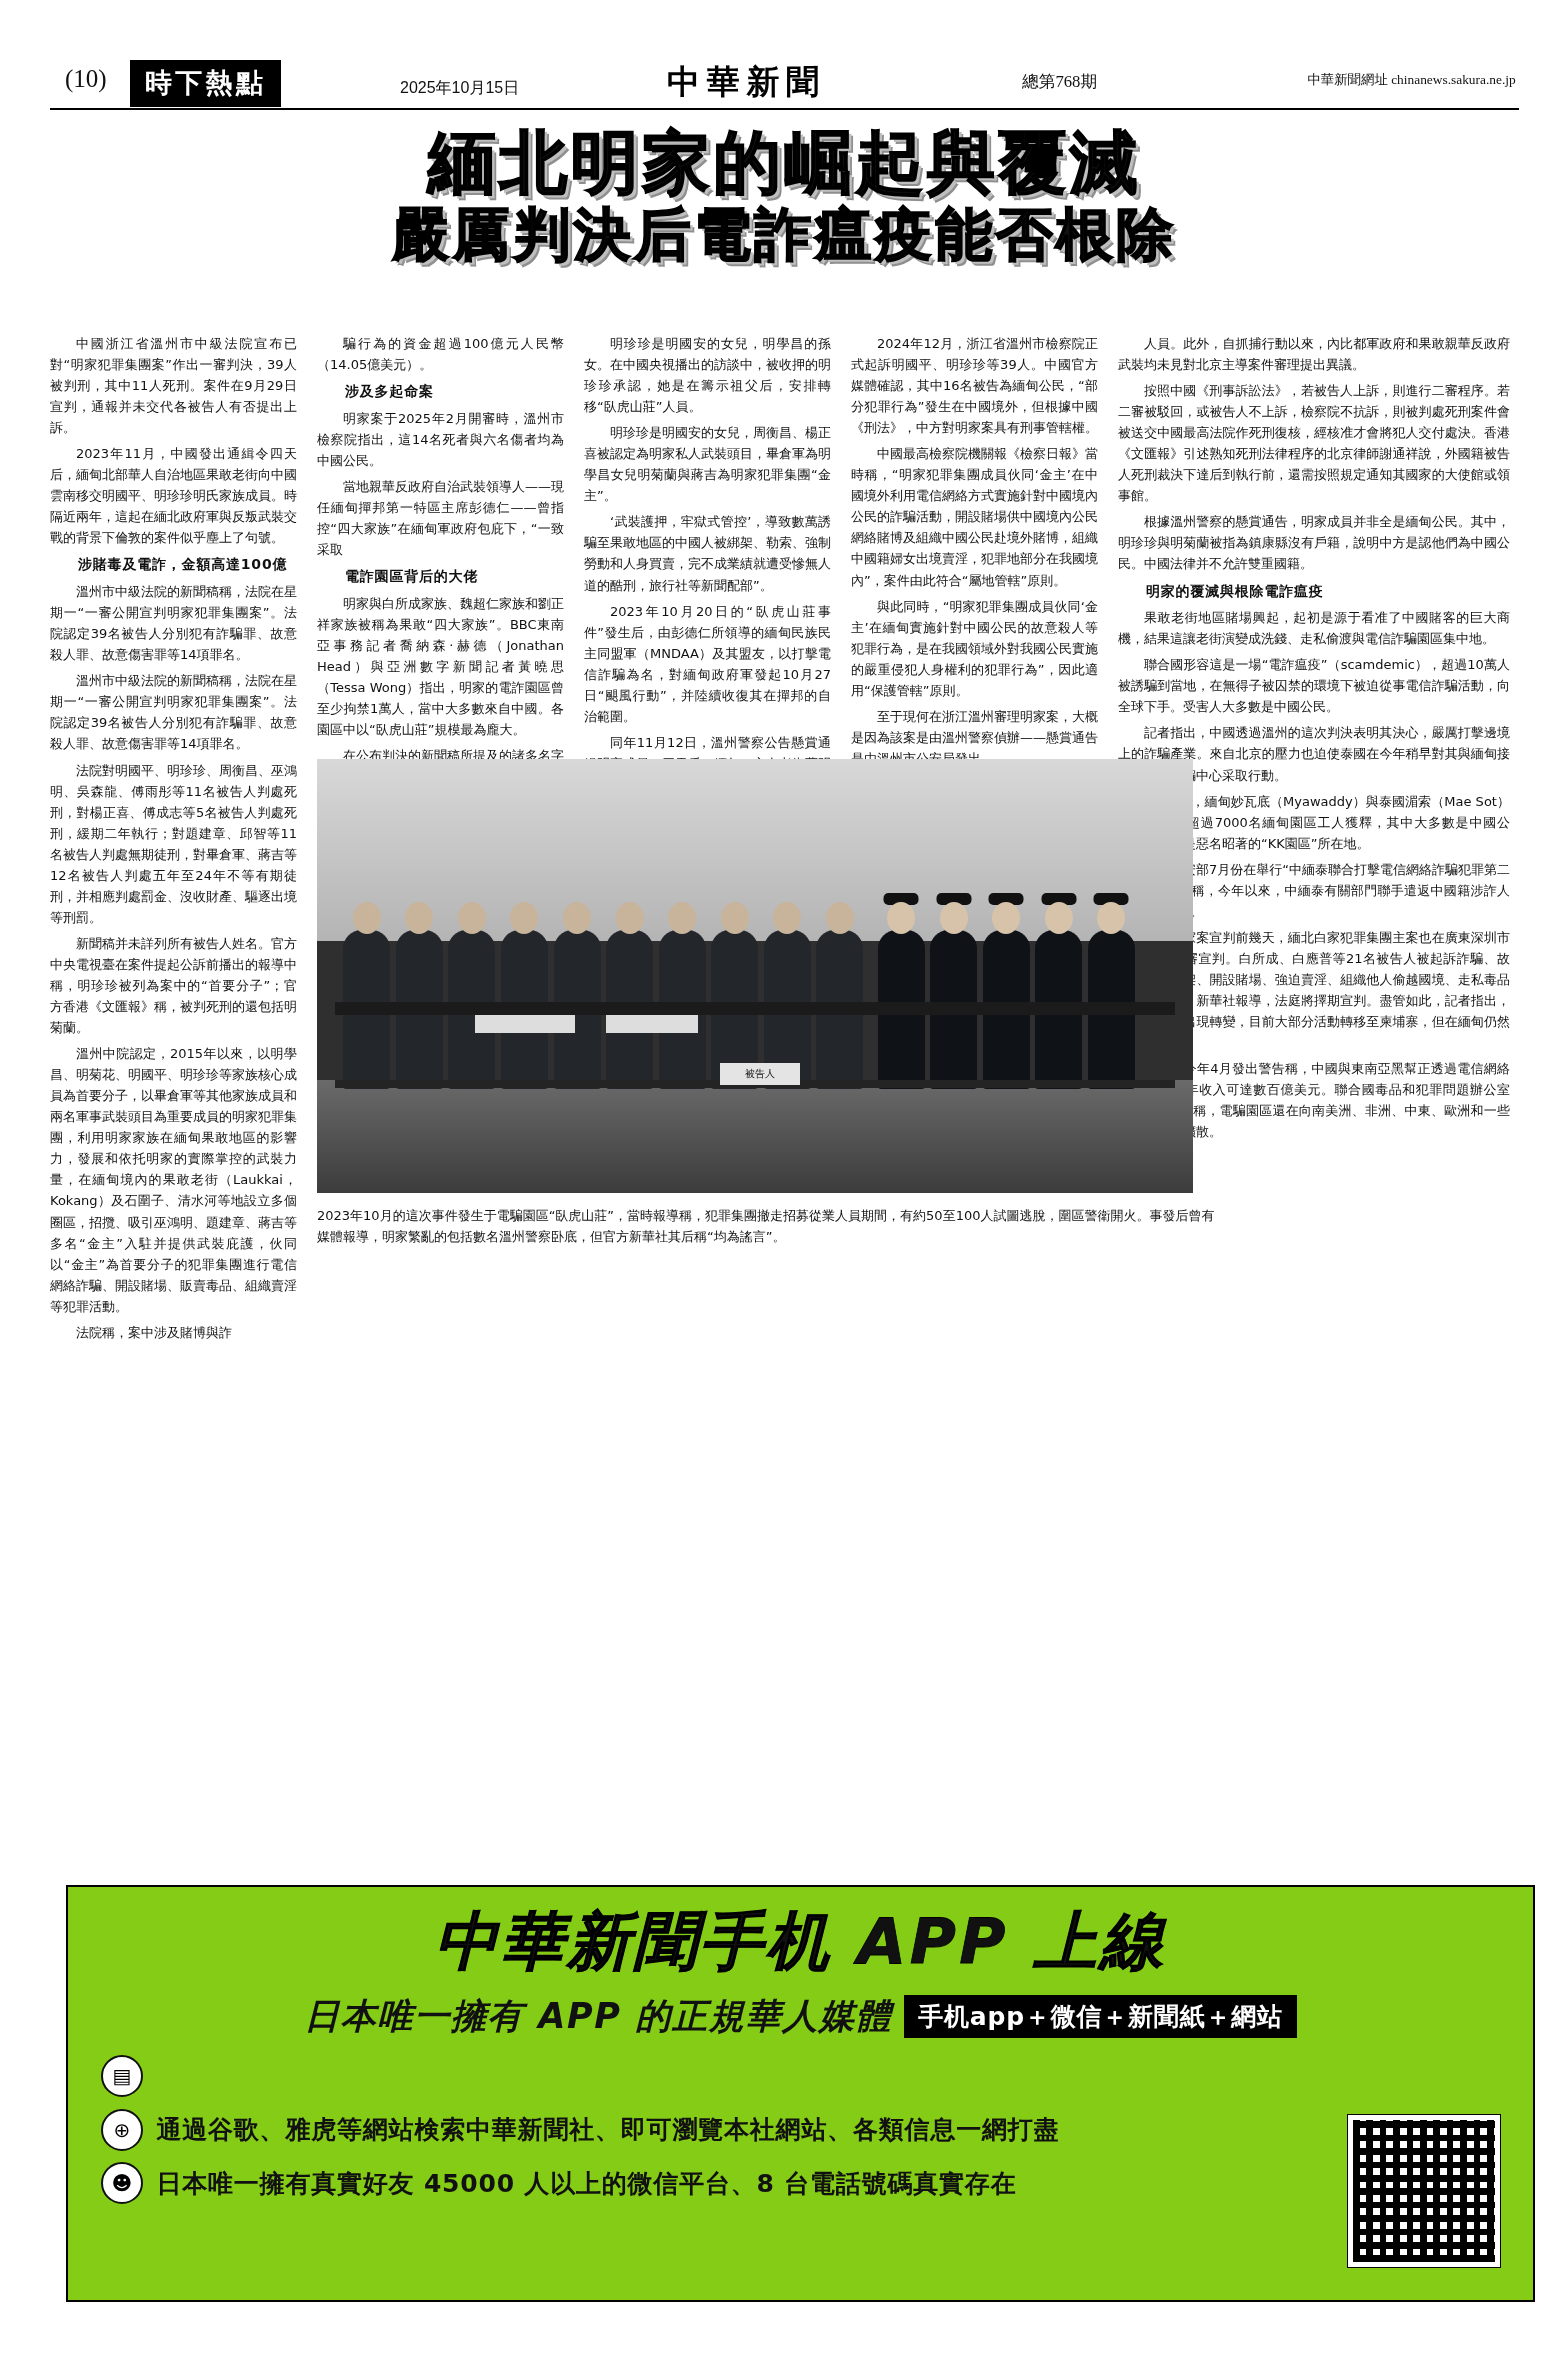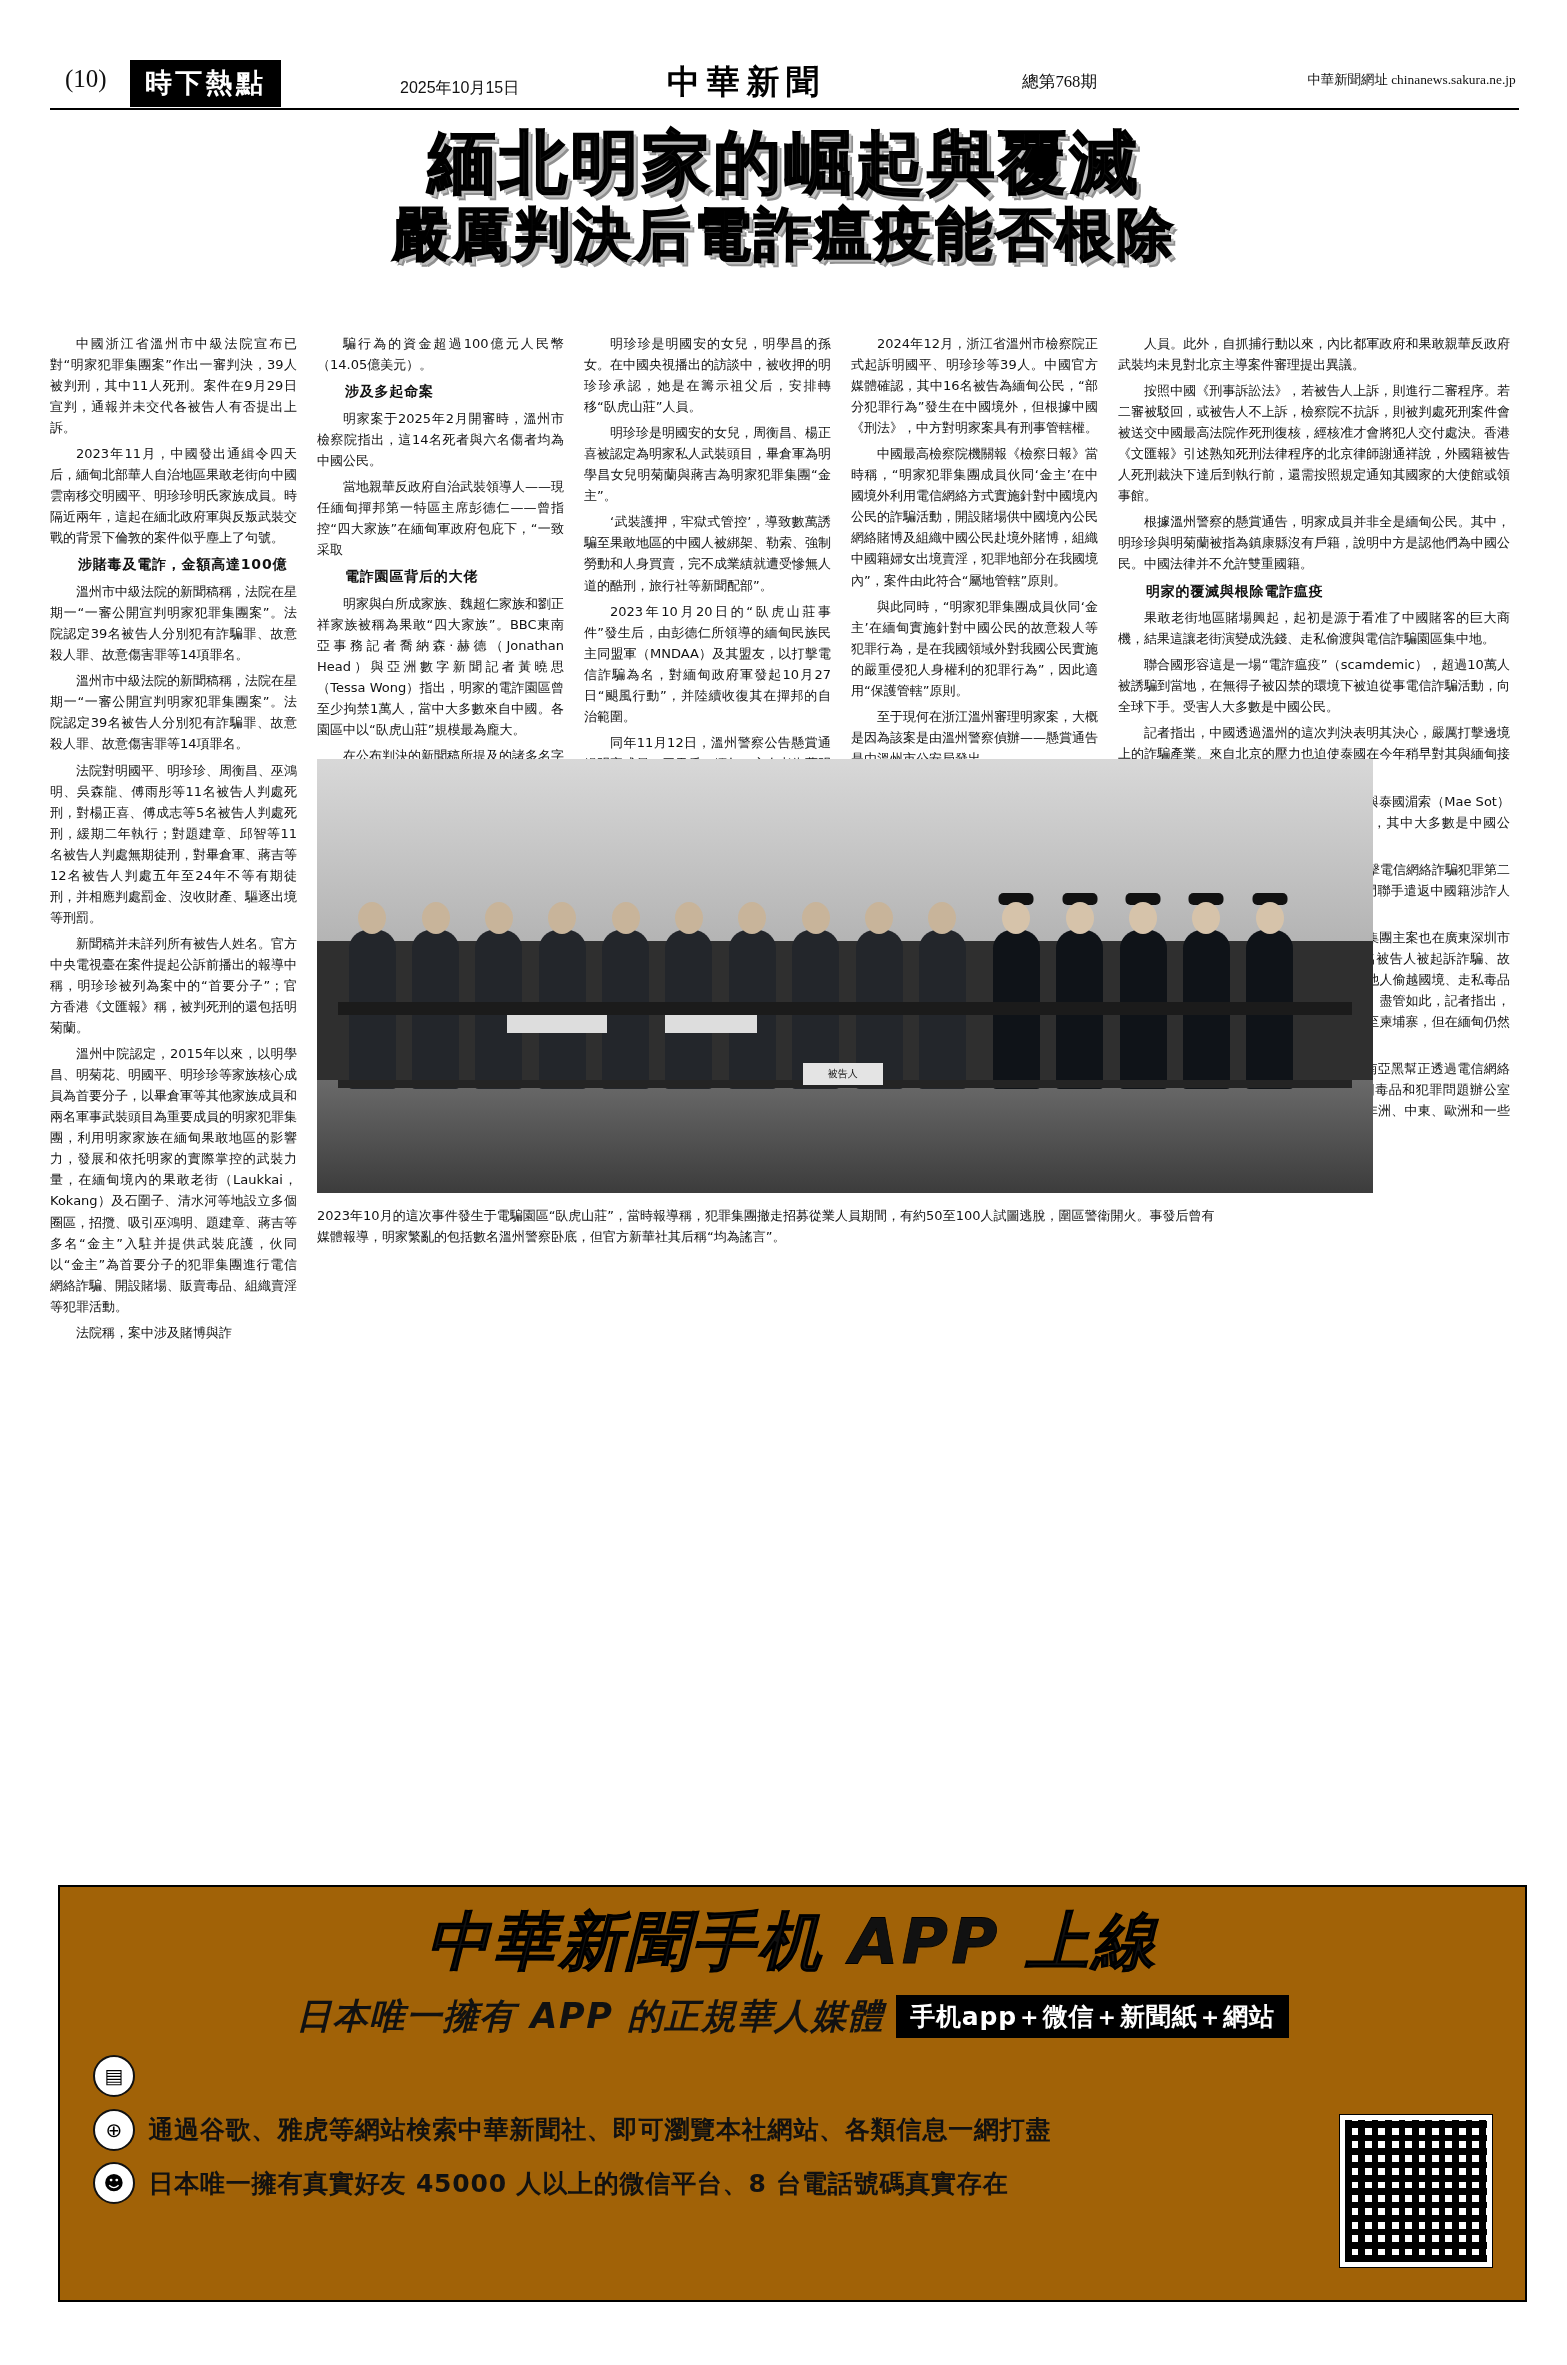--- a/index.html
+++ b/index.html
@@ -38,41 +38,41 @@
   .col{position:absolute;top:0;width:247px;font-family:"DejaVu Sans",sans-serif;
        font-size:13px;line-height:1.62;color:#111;text-align:justify;}
   .col p{margin:0 0 5px 0;text-indent:2em;}
   .subhead{font-weight:bold;font-size:14px;text-indent:0;margin:8.3px 0 3.3px 0;letter-spacing:0.8px;}
   .c1{left:0;}
   .c2{left:267px;}
   .c3{left:534px;}
   .c4{left:801px;}
   .c5{left:1068px;width:392px;}
 
-  .photo{width:1056px;height:434px;background:#2f2f2f;position:absolute;left:267px;top:426px;
+  .photo{width:876px;height:434px;background:#2f2f2f;position:absolute;left:267px;top:426px;
      overflow:hidden;text-align:right;}
   .caption{position:absolute;left:267px;top:873px;width:906px;font-size:13px;line-height:1.6;color:#111;}
 
   
   .ph-sky{position:absolute;left:0;top:0;width:100%;height:42%;background:linear-gradient(#d8d8d8,#b4b4b4);}
   .ph-floor{position:absolute;left:0;bottom:0;width:100%;height:26%;background:linear-gradient(#6a6a6a,#3c3c3c);}
   .ph-rail{position:absolute;left:2%;top:56%;width:96%;height:13.4px;background:#1b1b1b;}
   .ph-rail2{position:absolute;left:2%;top:74%;width:96%;height:8.3px;background:#242424;}
   .ph-person{position:absolute;bottom:24%;width:47px;height:159px;background:#23262b;border-radius:18.4px 18.4px 3.3px 3.3px;}
   .ph-person .head{position:absolute;left:50%;transform:translateX(-50%);top:-28px;width:28px;height:32px;border-radius:50%;background:#c8b49a;}
   .ph-guard{background:#0f1318;}
   .ph-guard .head{background:#d6c3aa;}
   .ph-cap{position:absolute;left:50%;transform:translateX(-50%);top:-37px;width:35px;height:11.7px;background:#111;border-radius:5px;}
   .ph-sign{position:absolute;left:46%;top:70%;width:80px;height:22px;background:#e4e4e4;color:#111;font-size:10px;
      display:flex;align-items:center;justify-content:center;font-family:"DejaVu Sans",sans-serif;}
   .ph-sign2{position:absolute;left:18%;top:59%;width:100px;height:18.4px;background:#ddd;}
   .ph-sign3{position:absolute;left:33%;top:59%;width:92px;height:18.4px;background:#ddd;}
 
   
-  .ad{position:absolute;left:8px;top:1827px;width:1469px;height:417px;border:2.5px solid #000;background:#a16207;box-sizing:border-box;}
+  .ad{position:absolute;left:16px;top:1827px;width:1469px;height:417px;border:2.5px solid #000;background:#84cc16;box-sizing:border-box;}
   .ad-top{text-align:center;padding-top:11.7px;}
   .ad-h1{font-size:63px;font-weight:bold;font-style:italic;letter-spacing:3.3px;font-family:"DejaVu Sans",sans-serif;
      color:#111;-webkit-text-stroke:0.8px #000;}
   .ad-row2{display:flex;align-items:center;justify-content:center;margin-top:8.3px;gap:11.7px;}
   .ad-h2{font-size:35px;font-weight:bold;font-style:italic;letter-spacing:1.7px;font-family:"DejaVu Sans",sans-serif;color:#111;}
   .ad-pill{background:#000;color:#fff;font-size:25px;font-weight:bold;padding:5px 14px;letter-spacing:0.8px;}
   .ad-list{margin:15px 33px 0 33px;}
   .ad-item{display:flex;align-items:center;gap:13.4px;margin-bottom:11.7px;}
   .ad-ic{width:38px;height:38px;border-radius:50%;border:2.5px solid #111;display:flex;align-items:center;justify-content:center;
      font-size:20px;flex:0 0 auto;background:#fff;}

